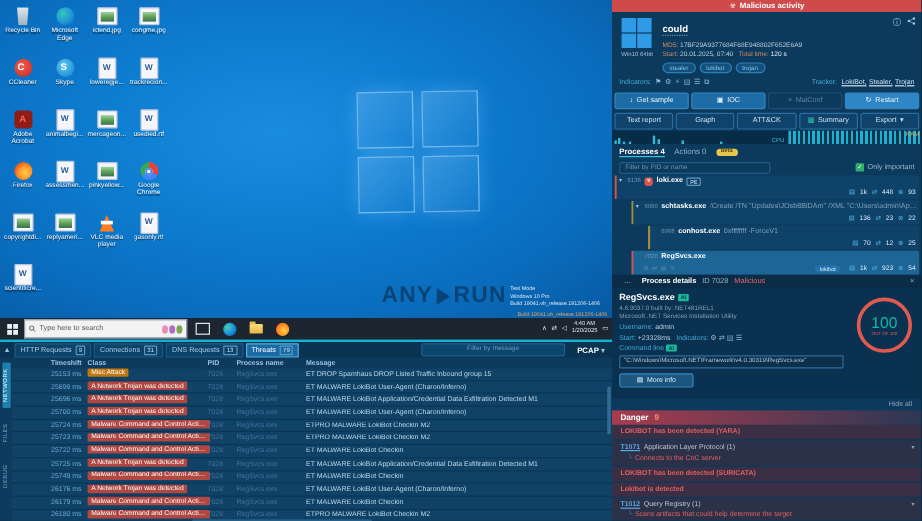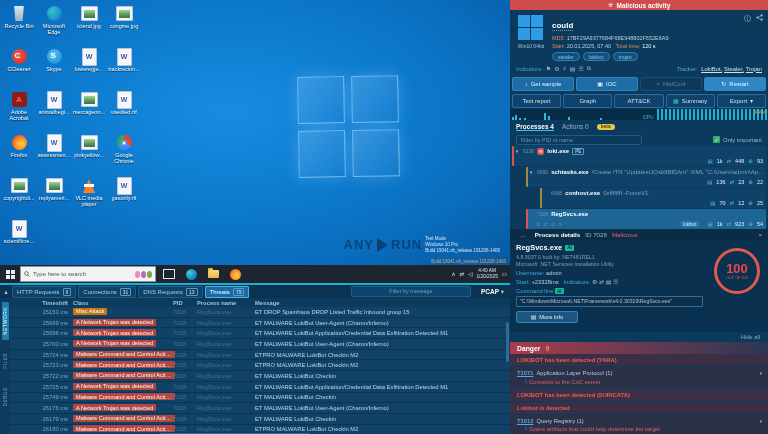--- a/index.html
+++ b/index.html
@@ -39,21 +39,21 @@
   .art-chrome{width:15px;height:15px;border-radius:50%;
     background:conic-gradient(#ea4335 0 33%,#4285f4 33% 66%,#34a853 66% 100%);position:relative;}
   .art-chrome::after{content:"";position:absolute;left:4.5px;top:4.5px;width:6px;height:6px;border-radius:50%;
     background:#fff;box-shadow:inset 0 0 0 1.5px #4285f4;}
   .art-vlc{width:0;height:0;border-left:6px solid transparent;border-right:6px solid transparent;
     border-bottom:14px solid #ff7f1e;position:relative;}
   .art-vlc::after{content:"";position:absolute;left:-5px;top:5px;width:10px;height:3px;background:#fff;}
 
   
   #ar-watermark{right:10px;top:236px;display:flex;align-items:center;gap:3px;color:rgba(8,40,70,.6);}
-  #ar-watermark .aw-txt{font-size:13px;font-weight:bold;letter-spacing:1px;}
+  #ar-watermark .aw-txt{font-size:19px;font-weight:bold;letter-spacing:1px;}
   #ar-watermark .aw-tri{width:0;height:0;border-top:7px solid transparent;border-bottom:7px solid transparent;
     border-left:11px solid rgba(8,40,70,.6);position:relative;}
   #wm-lines{right:8px;top:240px;text-align:left;color:rgba(255,255,255,.85);font-size:4.5px;line-height:1.3;}
   #build-orange{right:4px;top:259px;color:#e8a05c;font-size:4.5px;}
 
   
   #taskbar{left:0;top:265px;width:510px;height:18px;background:#1d2630;display:flex;align-items:center;}
   #start-btn{width:20px;height:18px;display:flex;align-items:center;justify-content:center;cursor:pointer;}
   #start-btn .wgrid{display:grid;grid-template-columns:4px 4px;grid-template-rows:4px 4px;gap:1px;}
   #start-btn .wgrid i{background:#e8eef4;}
@@ -181,21 +181,21 @@
   #pd-name{font-size:7.5px;font-weight:bold;color:#fff;display:flex;gap:3px;align-items:center;}
   .aibadge{background:#19b79b;color:#07303f;font-size:4.6px;font-weight:bold;padding:.5px 2px;border-radius:1px;}
   .pd-dim{font-size:5.3px;color:#7f9fb5;margin-top:1.5px;}
   .pd-line{font-size:5.8px;margin-top:2.5px;}
   #cmdbox{margin-top:2px;width:182px;height:9px;background:#0d2f4a;border:1px solid #2d6da0;border-radius:1px;
     color:#a9c4d8;font-size:5.2px;line-height:9px;padding-left:3px;white-space:nowrap;overflow:hidden;cursor:text;}
   #moreinfo{margin-top:4px;width:60px;height:10px;background:#1c567e;border:1px solid #3585bd;border-radius:2px;
     color:#dfeefa;font-size:5.8px;display:flex;align-items:center;justify-content:center;gap:3px;cursor:pointer;}
   #score{position:absolute;right:8px;top:8px;width:40px;height:40px;border:3.5px solid #e05a4e;border-radius:50%;
     display:flex;flex-direction:column;align-items:center;justify-content:center;background:#0b3151;}
-  #score .n{color:#ef4444;font-size:13px;font-weight:bold;line-height:1;}
+  #score .n{color:#14b8a6;font-size:13px;font-weight:normal;line-height:1;}
   #score .o{color:#e05a4e;font-size:3.8px;margin-top:1px;}
   #hideall{flex:none;height:10px;display:flex;align-items:center;justify-content:flex-end;padding-right:8px;
     font-size:5.8px;color:#8fa8bd;cursor:pointer;}
   #dangerhead{flex:none;height:12px;background:linear-gradient(90deg,#a93c4e,#2c3754);display:flex;align-items:center;
     gap:5px;padding:0 7px;font-size:6.8px;}
   #dangerhead .t{color:#fff;font-weight:bold;}
   #dangerhead .n{color:#ff8a72;font-weight:bold;}
   #dangerlist{flex:1;display:flex;flex-direction:column;gap:1px;overflow:hidden;}
   .ditem{background:#2a3148;padding:3px 7px;font-size:5.8px;position:relative;cursor:pointer;}
   .ditem.alert{background:#3a2f45;color:#e06060;font-weight:bold;}

